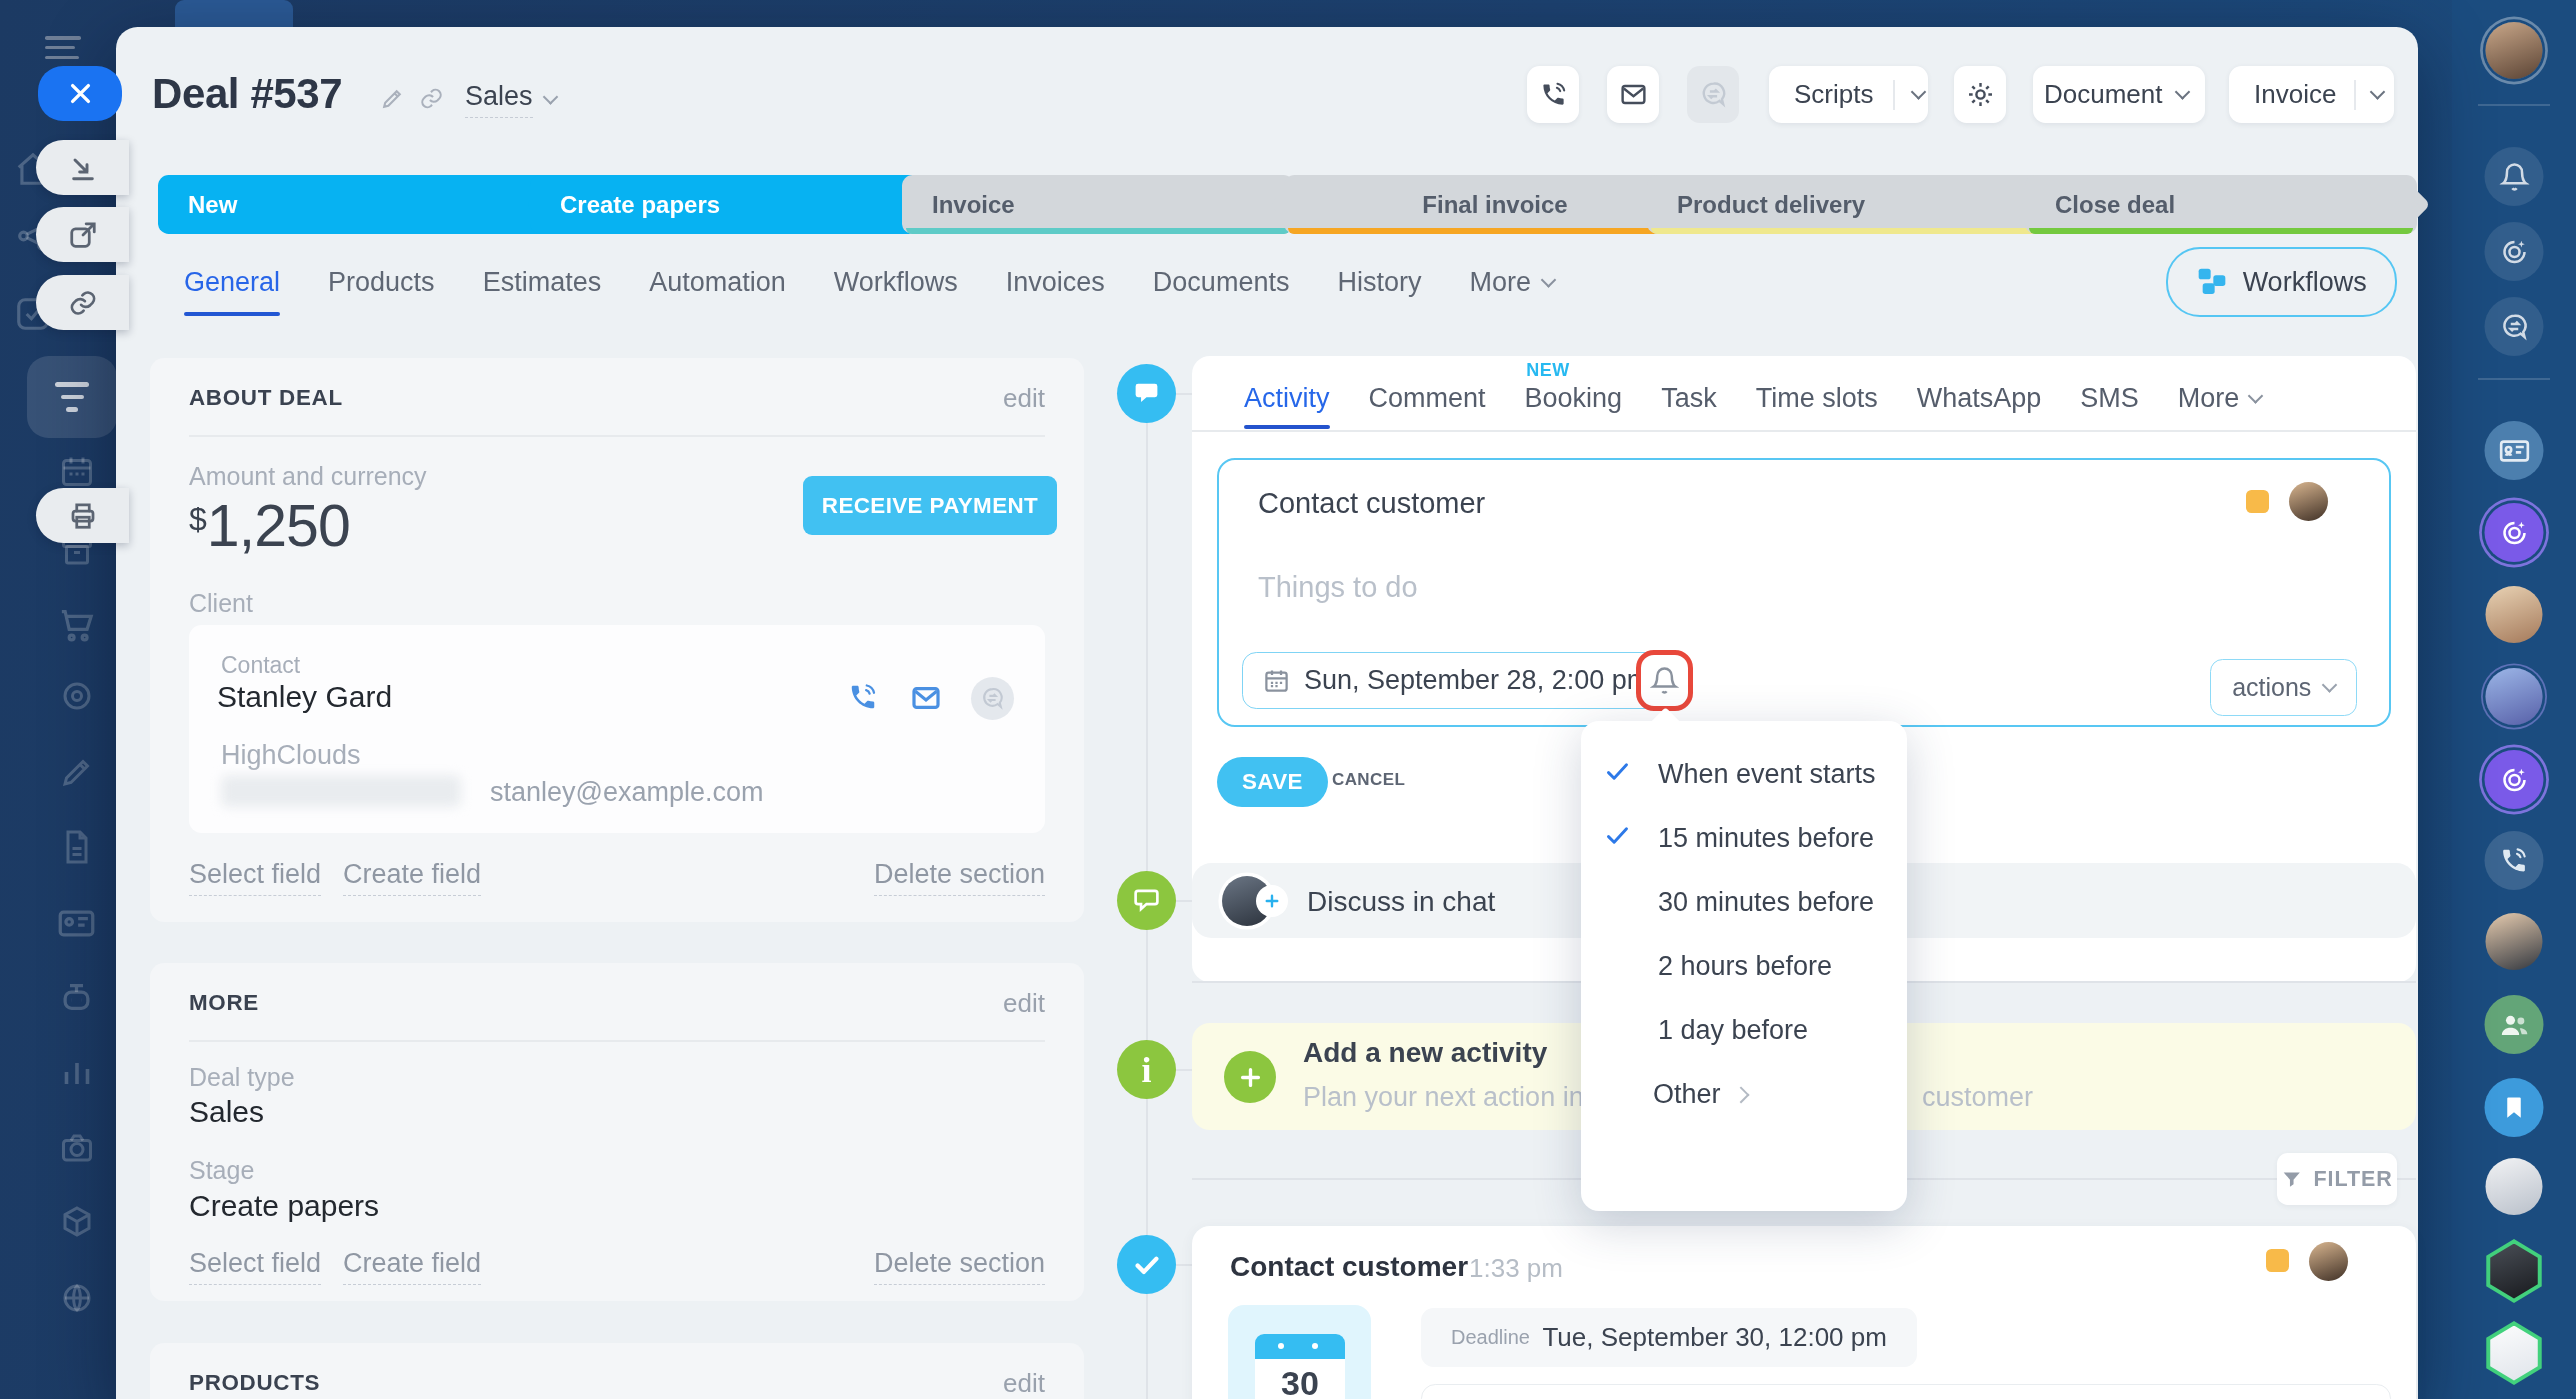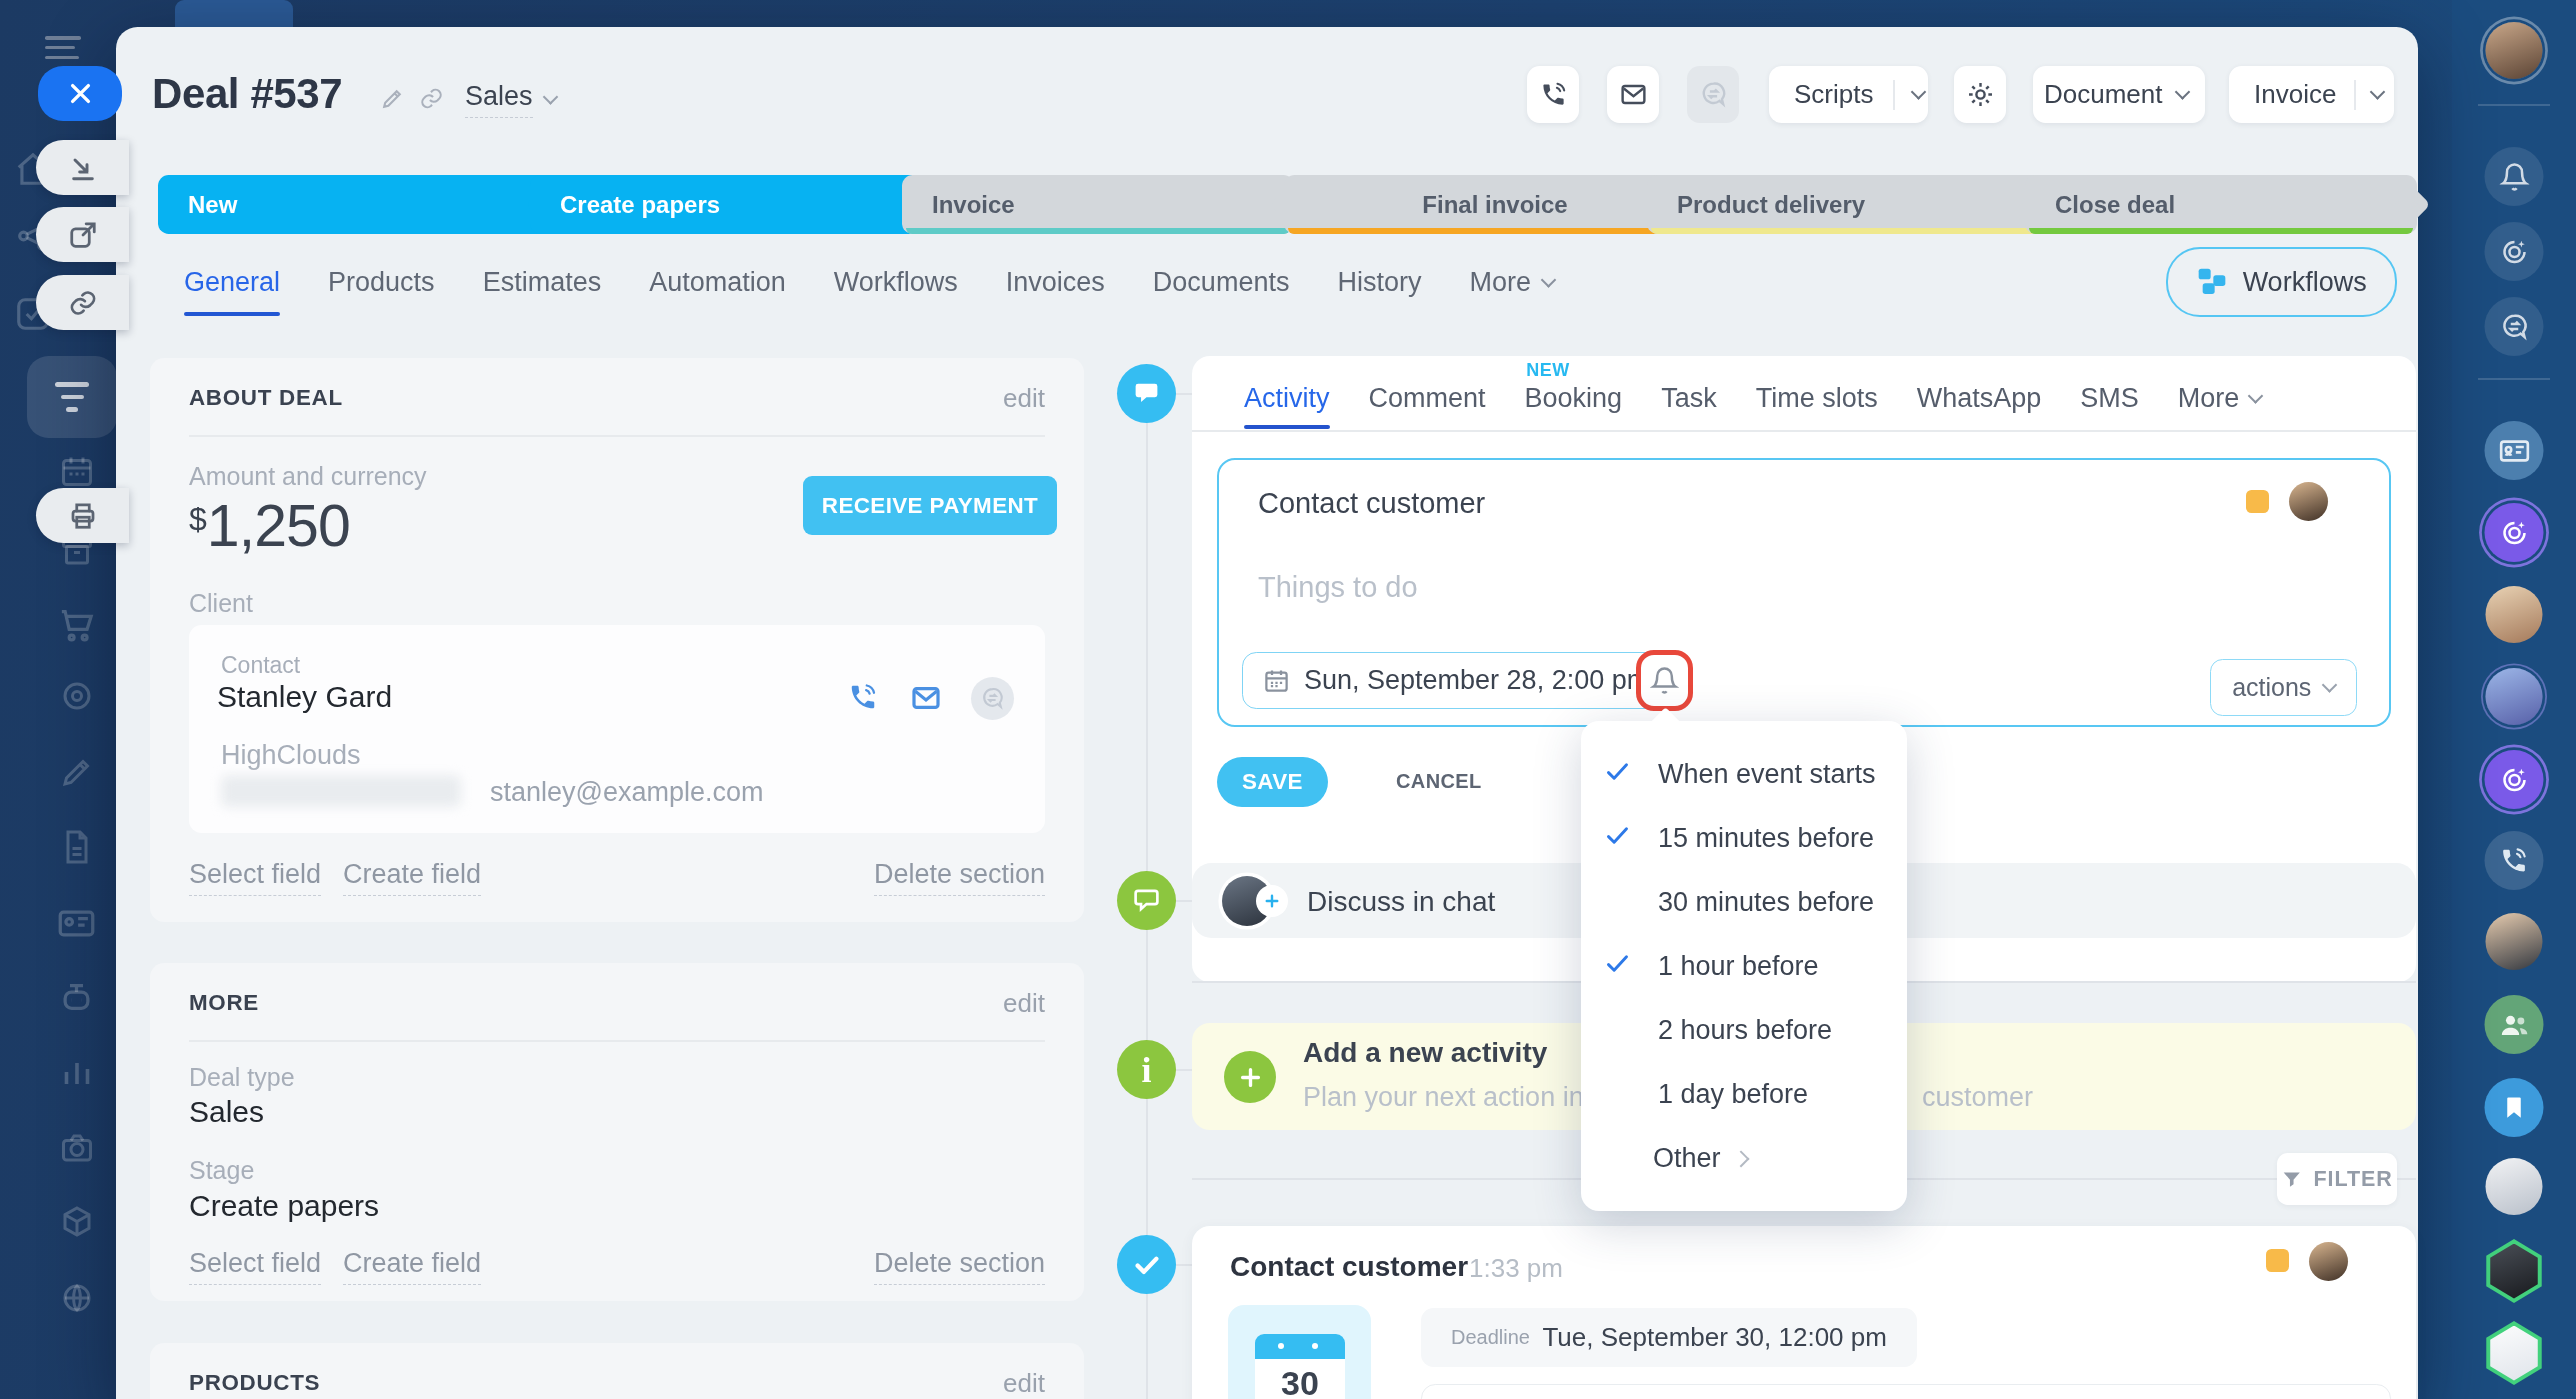--- a/index.html
+++ b/index.html
@@ -430,21 +430,21 @@
       </svg>
   </div>
   <div class="abs flex" style="right:32px;top:199px;width:147px;height:57px;border:1.8px solid #8edaf7;border-radius:12.5px;justify-content:center;gap:12.5px;color:#5d6573;box-sizing:border-box;">
     <span style="font-size:25px;">actions</span>
     <span class="chev chev-sm" style="color:#9aa2ae;"></span>
   </div>
 </div>
 <div class="abs cyanbtn" style="left:1217px;top:757px;width:111px;height:50px;border-radius:25px;font-size:22.4px;letter-spacing:0.4px;z-index:6;">
   <span>SAVE</span>
   </div>
-<div class="abs" style="left:1396px;top:770px;font-size:20px;font-weight:700;color:#5d6573;letter-spacing:0.4px;z-index:6;">
+<div class="abs" style="left:1332px;top:770px;font-size:17px;font-weight:700;color:#5d6573;letter-spacing:0.4px;z-index:6;">
   <span>CANCEL</span></div>
 
 <div class="abs" style="left:1192px;top:863px;width:1224px;height:75px;background:#f1f4f6;border-radius:19.7px;z-index:6;">
   <div class="abs avatar" style="left:30px;top:12.5px;width:50px;height:50px;background:linear-gradient(160deg,#6b7685,#2c333d);box-shadow:0 0 0 3.6px #fff;"></div>
   <div class="abs" style="left:64px;top:21.5px;width:32px;height:32px;border-radius:50%;background:#fff;display:flex;align-items:center;justify-content:center;color:#29b1ee;">
     <svg width="18" height="18" viewBox="0 0 24 24" fill="none" stroke="currentColor" stroke-width="3.2" stroke-linecap="round">
         <path d="M12 5v14M5 12h14"></path>
       </svg>
     </div>
   <div class="abs" style="left:115px;top:23px;font-size:28px;color:#3b4350;">Discuss in chat</div>
@@ -505,26 +505,20 @@
   <div class="mitem">
     <span class="ck"><svg width="27" height="27" viewBox="0 0 24 24" fill="none" stroke="currentColor" stroke-width="2.6" stroke-linecap="round" stroke-linejoin="round">
           <path d="M4 13l5 5L20 6"></path>
         </svg></span>
     <span>15 minutes before</span>
     </div>
   <div class="mitem">
     <span>30 minutes before</span>
     </div>
   <div class="mitem">
-    <span class="ck"><svg width="27" height="27" viewBox="0 0 24 24" fill="none" stroke="currentColor" stroke-width="2.6" stroke-linecap="round" stroke-linejoin="round">
-          <path d="M4 13l5 5L20 6"></path>
-        </svg></span>
-    <span>1 hour before</span>
-    </div>
-  <div class="mitem">
     <span>2 hours before</span>
     </div>
   <div class="mitem">
     <span>1 day before</span>
     </div>
   <div class="mitem" style="padding-left:72px;gap:14.3px;">
     <span>Other</span>
     <span style="display:inline-block;width:9.8px;height:9.8px;border-right:2.7px solid #b3bac3;border-bottom:2.7px solid #b3bac3;transform:rotate(-45deg);"></span>
     </div>
 </div>

